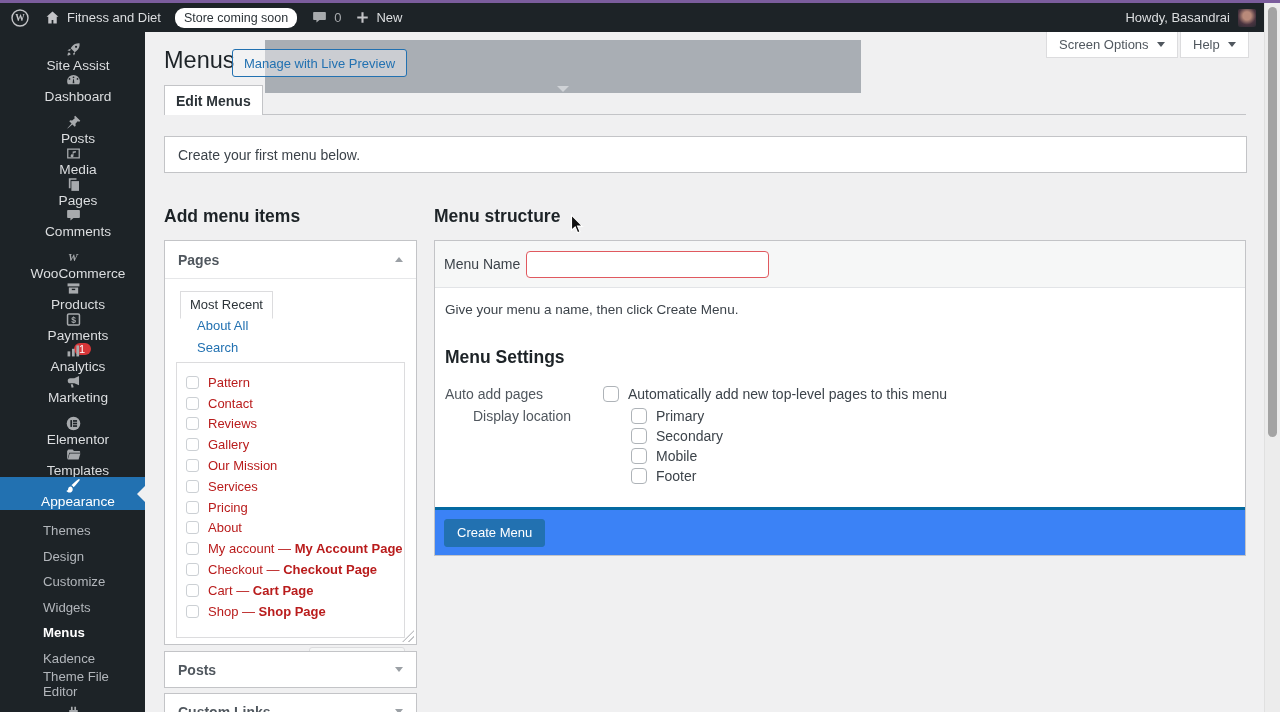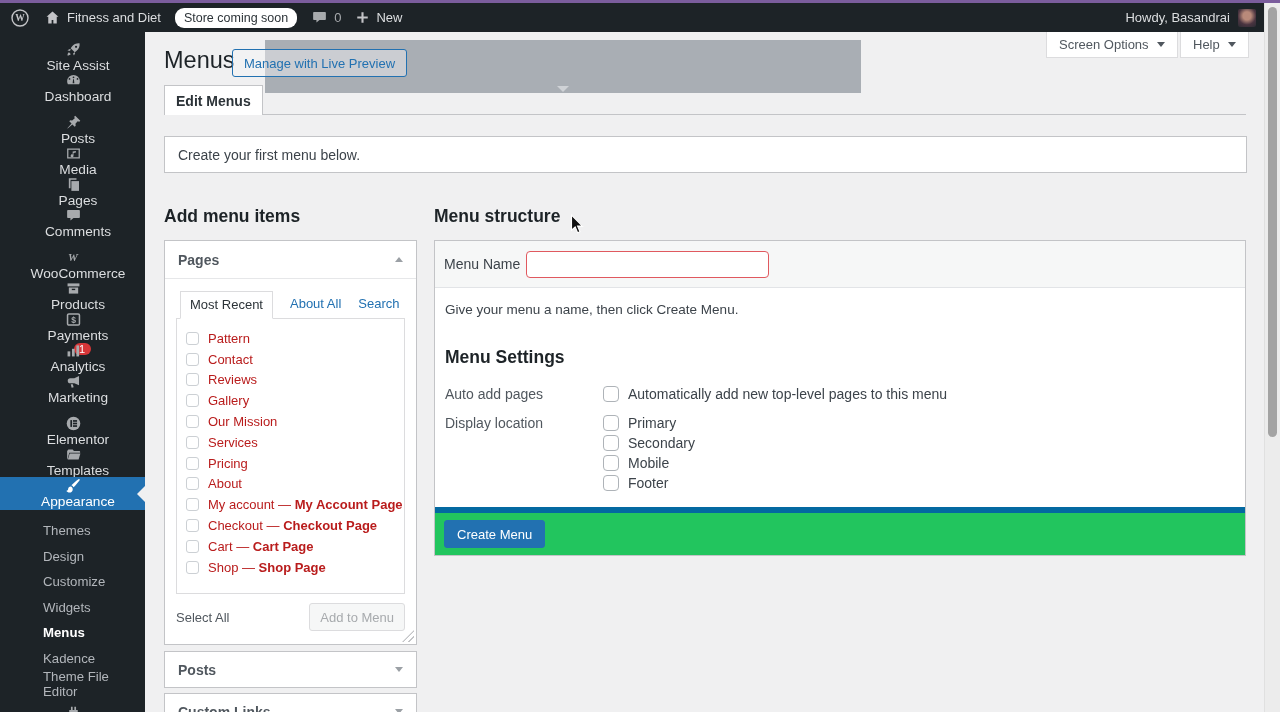--- a/index.html
+++ b/index.html
@@ -63,21 +63,21 @@
 
   .col-heading { position:absolute; font-size:17.5px; font-weight:600; color:#1d2327; }
 
   
   .panel { position:absolute; background:#fff; border:1px solid #c3c4c7; }
   .panel-head { height:38px; display:flex; align-items:center; justify-content:space-between; padding:0 13px; border-bottom:1px solid #e6e7e9; }
   .panel-title { font-size:14px; font-weight:600; color:#50575e; }
   .tri-up { width:0; height:0; border-left:4.5px solid transparent; border-right:4.5px solid transparent; border-bottom:5.5px solid #9ba0a5; }
   .tri-dn { width:0; height:0; border-left:4.5px solid transparent; border-right:4.5px solid transparent; border-top:5.5px solid #9ba0a5; }
   .pages-body { padding:12px 11px 0; }
-  .sub-tabs { display:flex; align-items:flex-end; position:relative; z-index:2; padding-left:4px; }
+  .sub-tabs { display:flex; align-items:flex-start; position:relative; z-index:2; padding-left:4px;flex-direction:column; }
   .sub-tab-active { background:#fff; border:1px solid #dcdcde; border-bottom:1px solid #fff; margin-bottom:-1px;
                     padding:5px 9px 6px; font-size:13px; color:#2c3338; }
   .sub-tab-link { font-size:13px; color:#2271b1; margin-left:17px; padding-bottom:7px; cursor:pointer; }
   .list-box { border:1px solid #dcdcde; height:276px; padding-top:9px; overflow:hidden; }
   .pg-row { display:flex; align-items:center; height:20.8px; padding-left:9px; font-size:13px; color:#b91c1c; }
   .cb { width:13px; height:13px; border:1px solid #ccd0d4; border-radius:3px; background:#fff; flex:none; margin-right:9px; }
   .pg-s { font-weight:600; white-space:pre; }
   .pg-t { white-space:pre; }
   .pages-foot { display:flex; align-items:center; justify-content:space-between; margin-top:9px; }
   .select-all { font-size:13px; color:#50575e; cursor:pointer; }
@@ -91,25 +91,25 @@
 
   
   .structure-box { position:absolute; left:434px; top:240px; width:812px; height:316px; background:#fff; border:1px solid #c3c4c7; }
   .name-row { height:47px; background:#f6f7f7; border-bottom:1px solid #e2e4e7; display:flex; align-items:center; padding-left:9px; }
   .name-label { font-size:14px; color:#3c434a; margin-right:6px; }
   .name-input { width:243px; height:27px; border:1.5px solid #e0595f; border-radius:4px; background:#fff; outline:none;
                 padding:0 8px; font-size:13px; color:#2c3338; }
   .hint { padding:14px 0 0 10px; font-size:13.5px; color:#3c434a; }
   .settings-h { margin:30px 0 0 10px; font-size:17.5px; font-weight:600; color:#1d2327; }
   .set-row { display:flex; margin-top:16px; }
-  .set-row.loc { margin-top:9px; }
+  .set-row.loc { margin-top:2px;padding-left:28px; }
   .set-label { width:168px; padding-left:10px; font-size:14px; color:#50575e; flex:none; padding-top:2px; }
   .set-opt { display:flex; align-items:center; font-size:14px; color:#3c434a; height:20px; }
   .set-cb { width:16px; height:16px; border:1px solid #aeb3b8; border-radius:4px; background:#fff; flex:none; margin-right:9px; }
-  .footer-bar { position:absolute; left:0; right:0; bottom:0; height:48px; background:#22c55e; border-top:6px solid #0369a1;
+  .footer-bar { position:absolute; left:0; right:0; bottom:0; height:48px; background:#3b82f6; border-top:3px solid #0369a1;
                 display:flex; align-items:center; padding-left:9px; }
   .create-btn { background:#2271b1; color:#fff; border:1px solid #2271b1; border-radius:3px; height:28px; padding:0 12px;
                 font-size:13px; display:flex; align-items:center; cursor:pointer; }
 
   .cursor { position:absolute; left:570px; top:214px; z-index:30; }
 </style>
 </head>
 <body>
 
 <div class="page">

